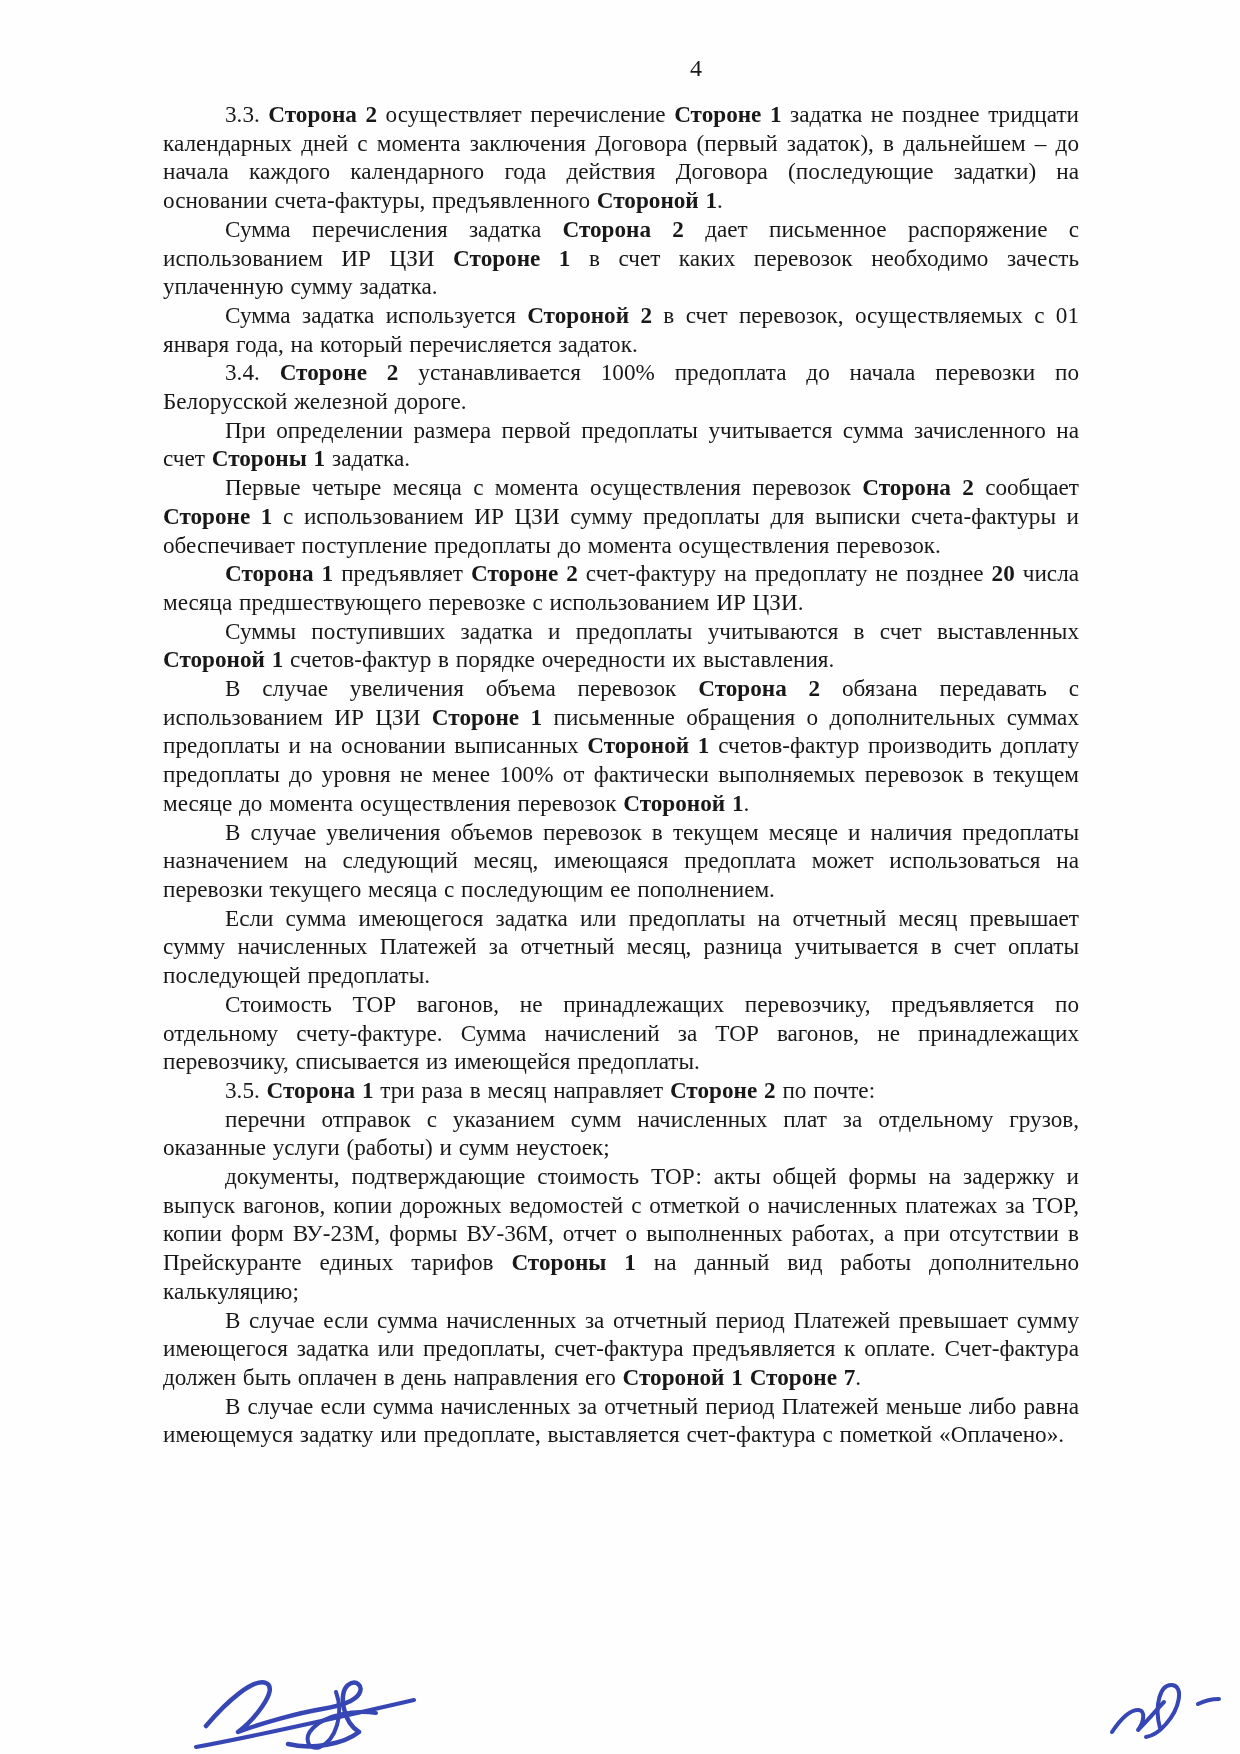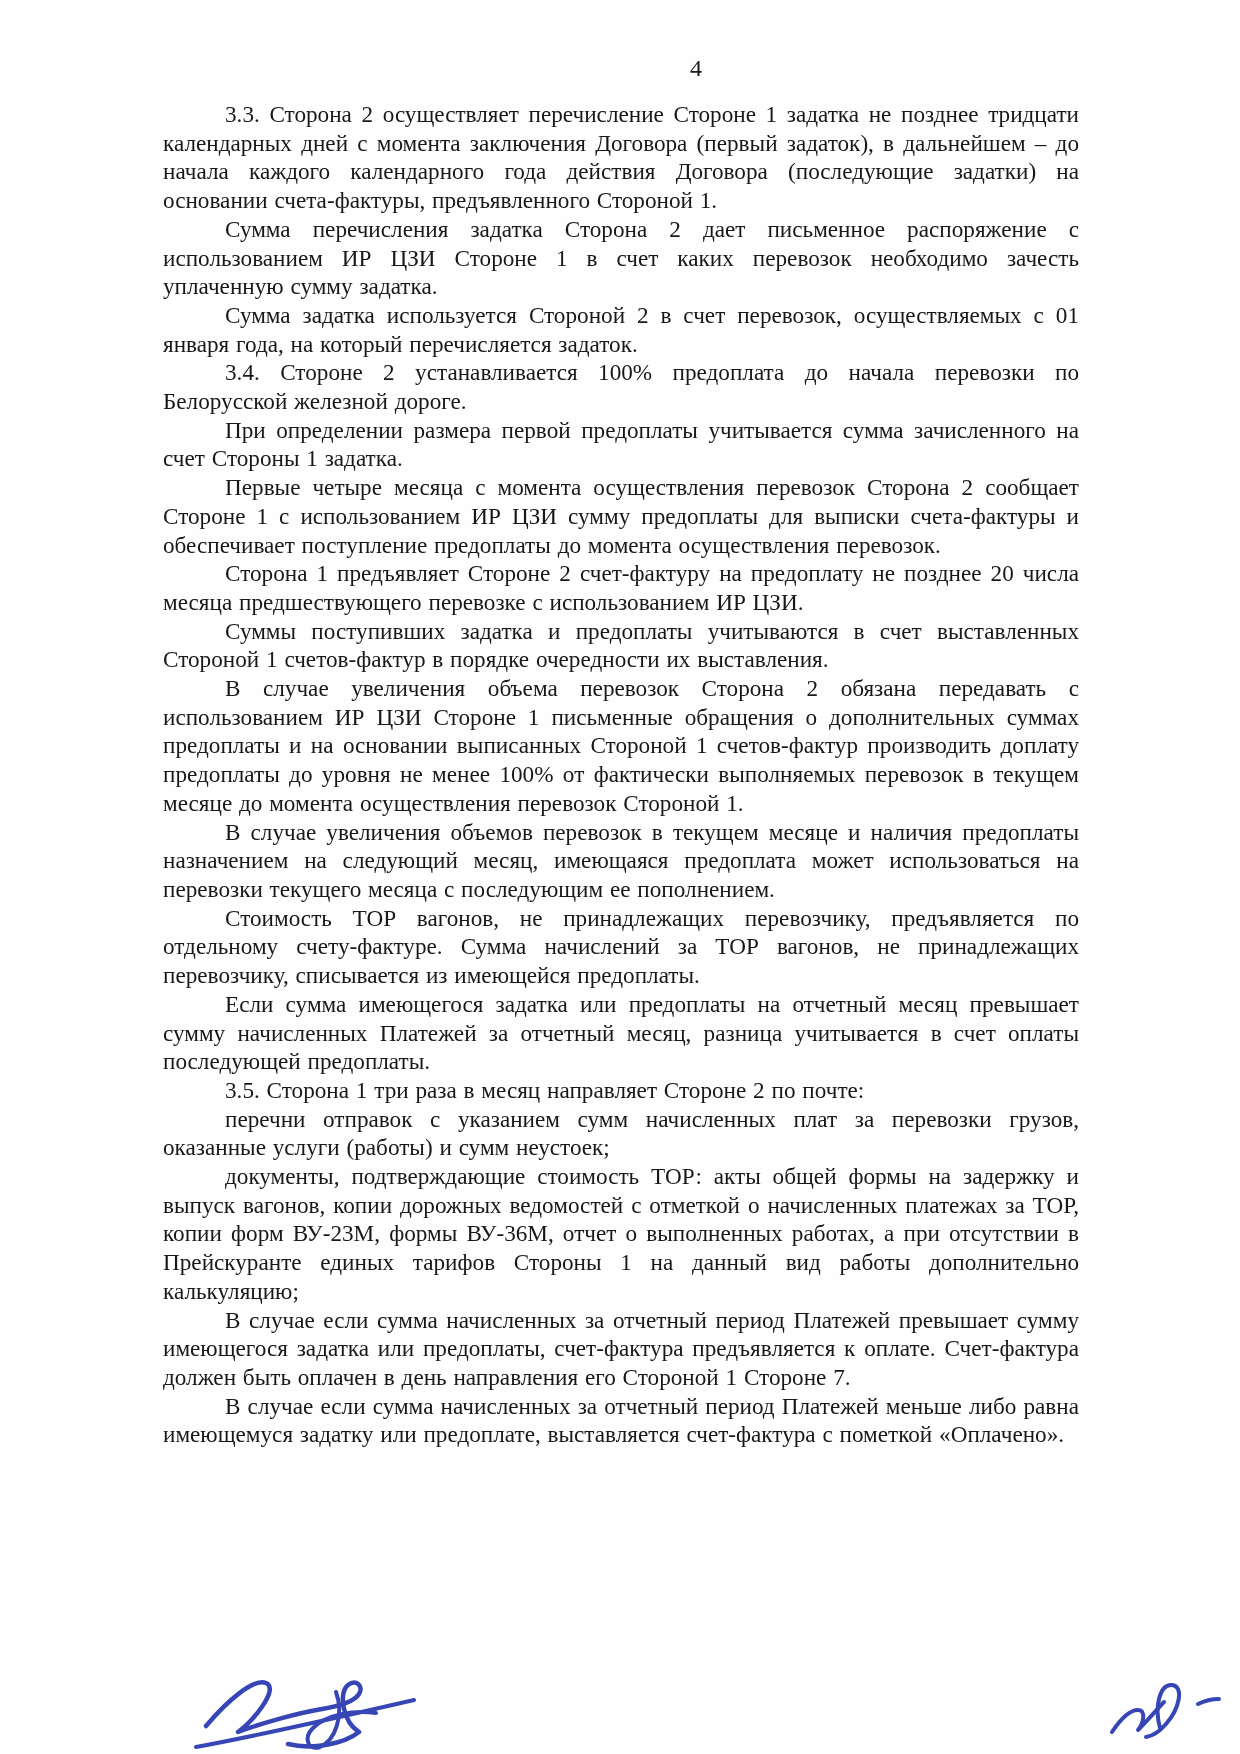--- a/index.html
+++ b/index.html
@@ -29,21 +29,21 @@
     font-size: 23.2px;
     line-height: 28.7px;
     text-align: justify;
     word-spacing: 1px;
   }
   .doc-body p {
     margin: 0;
     text-indent: 62px;
   }
   .doc-body b {
-    font-weight: 400;
+    font-weight: 700;
     white-space: nowrap;
   }
   .sig {
     position: absolute;
     pointer-events: none;
   }
   .sig path {
     fill: none;
     stroke-linecap: round;
     stroke-linejoin: round;
@@ -62,24 +62,24 @@
       <p><span>3.3. </span><b>Сторона 2</b><span> осуществляет перечисление </span><b>Стороне 1</b><span> задатка не позднее тридцати календарных дней с момента заключения Договора (первый задаток), в дальнейшем – до начала каждого календарного года действия Договора (последующие задатки) на основании счета-фактуры, предъявленного </span><b>Стороной 1</b><span>.</span></p>
       <p><span>Сумма перечисления задатка </span><b>Сторона 2</b><span> дает письменное распоряжение с использованием ИР ЦЗИ </span><b>Стороне 1</b><span> в счет каких перевозок необходимо зачесть уплаченную сумму задатка.</span></p>
       <p><span>Сумма задатка используется </span><b>Стороной 2</b><span> в счет перевозок, осуществляемых с 01 января года, на который перечисляется задаток.</span></p>
       <p><span>3.4. </span><b>Стороне 2</b><span> устанавливается 100% предоплата до начала перевозки по Белорусской железной дороге.</span></p>
       <p><span>При определении размера первой предоплаты учитывается сумма зачисленного на счет </span><b>Стороны 1</b><span> задатка.</span></p>
       <p><span>Первые четыре месяца с момента осуществления перевозок </span><b>Сторона 2</b><span> сообщает </span><b>Стороне 1</b><span> с использованием ИР ЦЗИ сумму предоплаты для выписки счета-фактуры и обеспечивает поступление предоплаты до момента осуществления перевозок.</span></p>
       <p><b>Сторона 1</b><span> предъявляет </span><b>Стороне 2</b><span> счет-фактуру на предоплату не позднее </span><b>20</b><span> числа месяца предшествующего перевозке с использованием ИР ЦЗИ.</span></p>
       <p><span>Суммы поступивших задатка и предоплаты учитываются в счет выставленных </span><b>Стороной 1</b><span> счетов-фактур в порядке очередности их выставления.</span></p>
       <p><span>В случае увеличения объема перевозок </span><b>Сторона 2</b><span> обязана передавать с использованием ИР ЦЗИ </span><b>Стороне 1</b><span> письменные обращения о дополнительных суммах предоплаты и на основании выписанных </span><b>Стороной 1</b><span> счетов-фактур производить доплату предоплаты до уровня не менее 100% от фактически выполняемых перевозок в текущем месяце до момента осуществления перевозок </span><b>Стороной 1</b><span>.</span></p>
       <p><span>В случае увеличения объемов перевозок в текущем месяце и наличия предоплаты назначением на следующий месяц, имеющаяся предоплата может использоваться на перевозки текущего месяца с последующим ее пополнением.</span></p>
+      <p><span>Если сумма имеющегося задатка или предоплаты на отчетный месяц превышает сумму начисленных Платежей за отчетный месяц, разница учитывается в счет оплаты последующей предоплаты.</span></p>
       <p><span>Стоимость ТОР вагонов, не принадлежащих перевозчику, предъявляется по отдельному счету-фактуре. Сумма начислений за ТОР вагонов, не принадлежащих перевозчику, списывается из имеющейся предоплаты.</span></p>
-      <p><span>Если сумма имеющегося задатка или предоплаты на отчетный месяц превышает сумму начисленных Платежей за отчетный месяц, разница учитывается в счет оплаты последующей предоплаты.</span></p>
       <p><span>3.5. </span><b>Сторона 1</b><span> три раза в месяц направляет </span><b>Стороне 2</b><span> по почте:</span></p>
-      <p><span>перечни отправок с указанием сумм начисленных плат за перевозки грузов, оказанные услуги (работы) и сумм неустоек;</span></p>
+      <p><span>перечни отправок с указанием сумм начисленных плат за отдельному грузов, оказанные услуги (работы) и сумм неустоек;</span></p>
       <p><span>документы, подтверждающие стоимость ТОР: акты общей формы на задержку и выпуск вагонов, копии дорожных ведомостей с отметкой о начисленных платежах за ТОР, копии форм ВУ-23М, формы ВУ-36М, отчет о выполненных работах, а при отсутствии в Прейскуранте единых тарифов </span><b>Стороны 1</b><span> на данный вид работы дополнительно калькуляцию;</span></p>
       <p><span>В случае если сумма начисленных за отчетный период Платежей превышает сумму имеющегося задатка или предоплаты, счет-фактура предъявляется к оплате. Счет-фактура должен быть оплачен в день направления его </span><b>Стороной 1 Стороне 7</b><span>.</span></p>
       <p><span>В случае если сумма начисленных за отчетный период Платежей меньше либо равна имеющемуся задатку или предоплате, выставляется счет-фактура с пометкой «Оплачено».</span></p>
     </div>
 
   <svg class="sig sig-left" width="240" height="104" viewBox="0 0 240 104">
     <path stroke-width="4.5" d="M20 76 C 42 50 68 28 80 33 C 94 39 66 72 52 82 C 76 73 112 63 136 59 C 154 56 168 52 173 44 C 178 36 170 29 162 35 C 152 43 157 72 173 82 C 158 94 126 100 102 94" stroke="#3647b5"></path>
     <path stroke-width="4" d="M10 97 C 70 86 150 68 228 50" stroke="#3647b5"></path>
     <path stroke-width="4" d="M150 42 C 158 64 150 90 134 97 C 122 101 117 88 127 78 C 141 64 168 60 190 63" stroke="#3647b5"></path>
   </svg>

